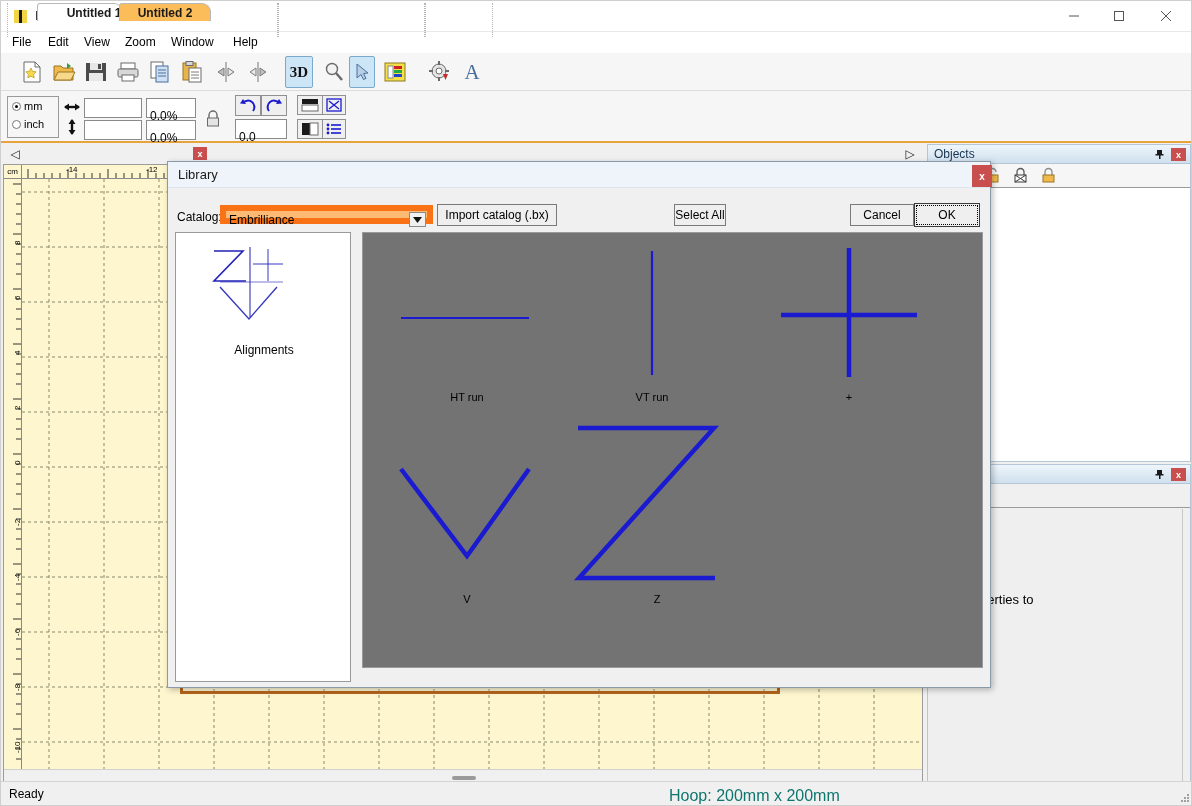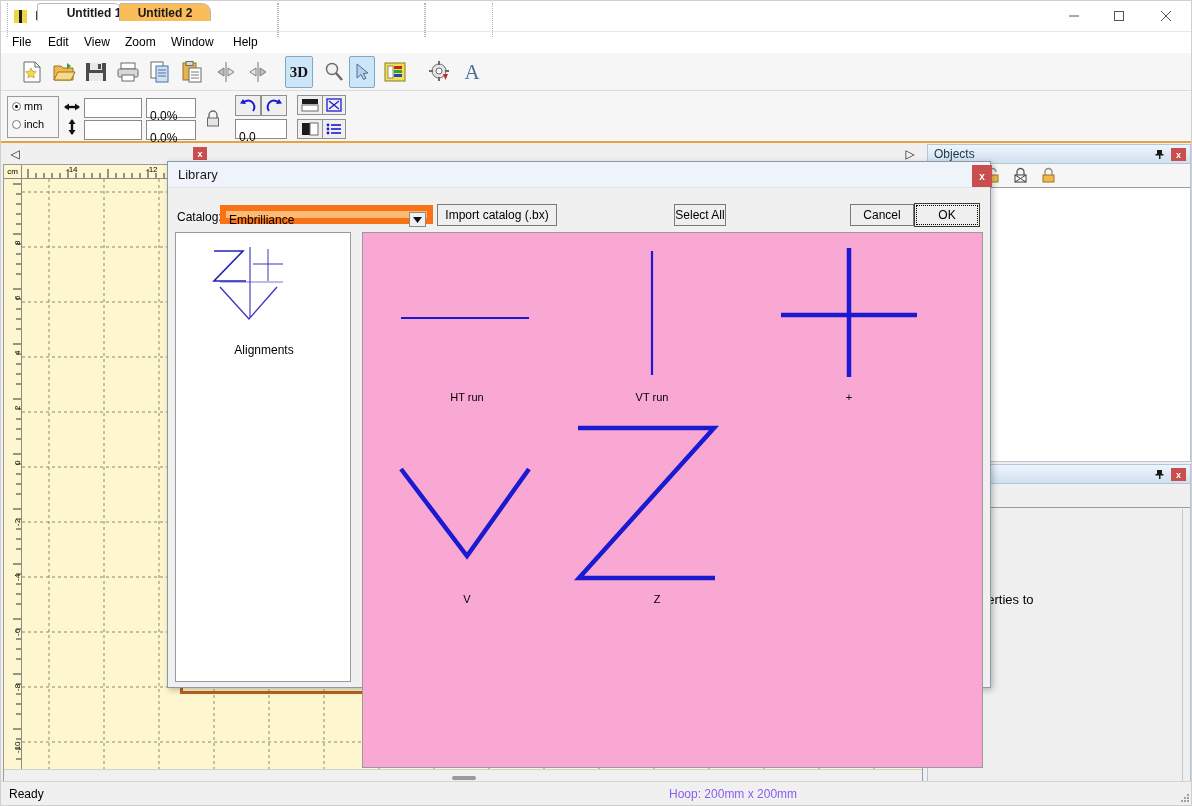--- a/index.html
+++ b/index.html
@@ -295,43 +295,43 @@
   #ok-btn {
     left: 746px; top: 15px; width: 66px; height: 24px;
     border: 1px solid #3c3c3c;
     outline: 1px dotted #000; outline-offset: -3px;
   }
   #lib-left-pane {
     position: absolute; left: 7px; top: 70px; width: 176px; height: 450px;
     background: #ffffff; border: 1px solid #9a9a9a;
   }
   #lib-right-pane {
-    position: absolute; left: 194px; top: 70px; width: 621px; height: 536px;
-    background: #f9a8d4; border: 1px solid #9a9a9a;
+    position: absolute; left: 194px; top: 70px; width: 621px; height: 436px;
+    background: #737373; border: 1px solid #9a9a9a;
   }
   .cat-thumb {
     position: absolute; left: 12px; top: 6px; width: 150px; height: 132px;
   }
   .cat-label {
     position: absolute; left: 0; top: 110px; width: 176px;
     text-align: center; font-size: 12px; color: #000;
   }
   .design-cell { position: absolute; }
   .design-label {
     position: absolute; width: 100%; text-align: center;
     font-size: 11px; color: #000;
   }
 
   
   #statusbar {
     position: absolute; left: 0; bottom: 0; width: 1192px; height: 24px;
     background: #f0f0f0; border-top: 1px solid #d4d4d4;
   }
   #status-ready { position: absolute; left: 8px; top: 5px; font-size: 12px; color: #000; }
-  #status-hoop { position: absolute; left: 668px; top: 5px; font-size: 12px; color: #8b5cf6; }
+  #status-hoop { position: absolute; left: 668px; top: 5px; font-size: 16px; color: #0f766e; }
   #status-grip {
     position: absolute; right: 3px; bottom: 2px; width: 12px; height: 12px;
   }
   #status-scroll-right {
     position: absolute; right: 2px; top: 782px; width: 260px; height: 10px;
     background: #e4e4e4; border: 1px solid #c8c8c8;
   }
 </style>
 </head>
 <body>

